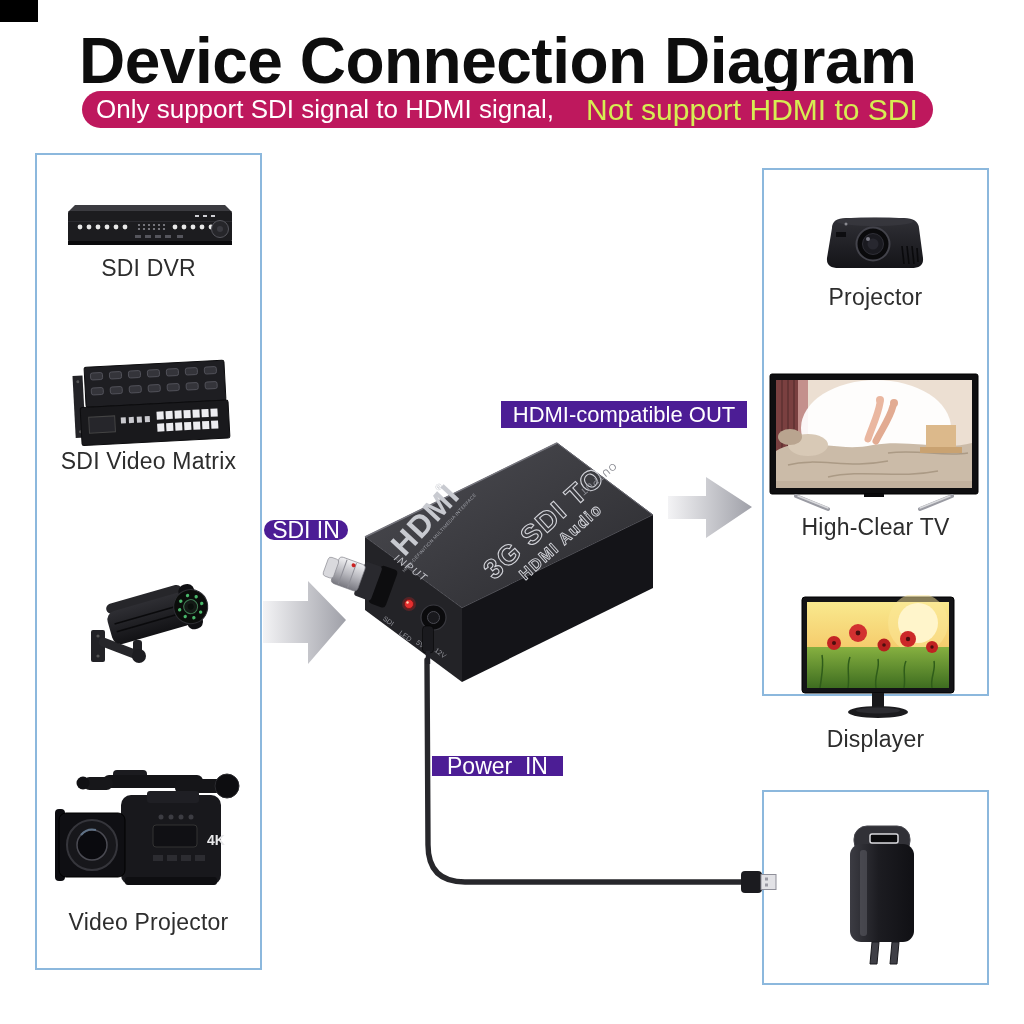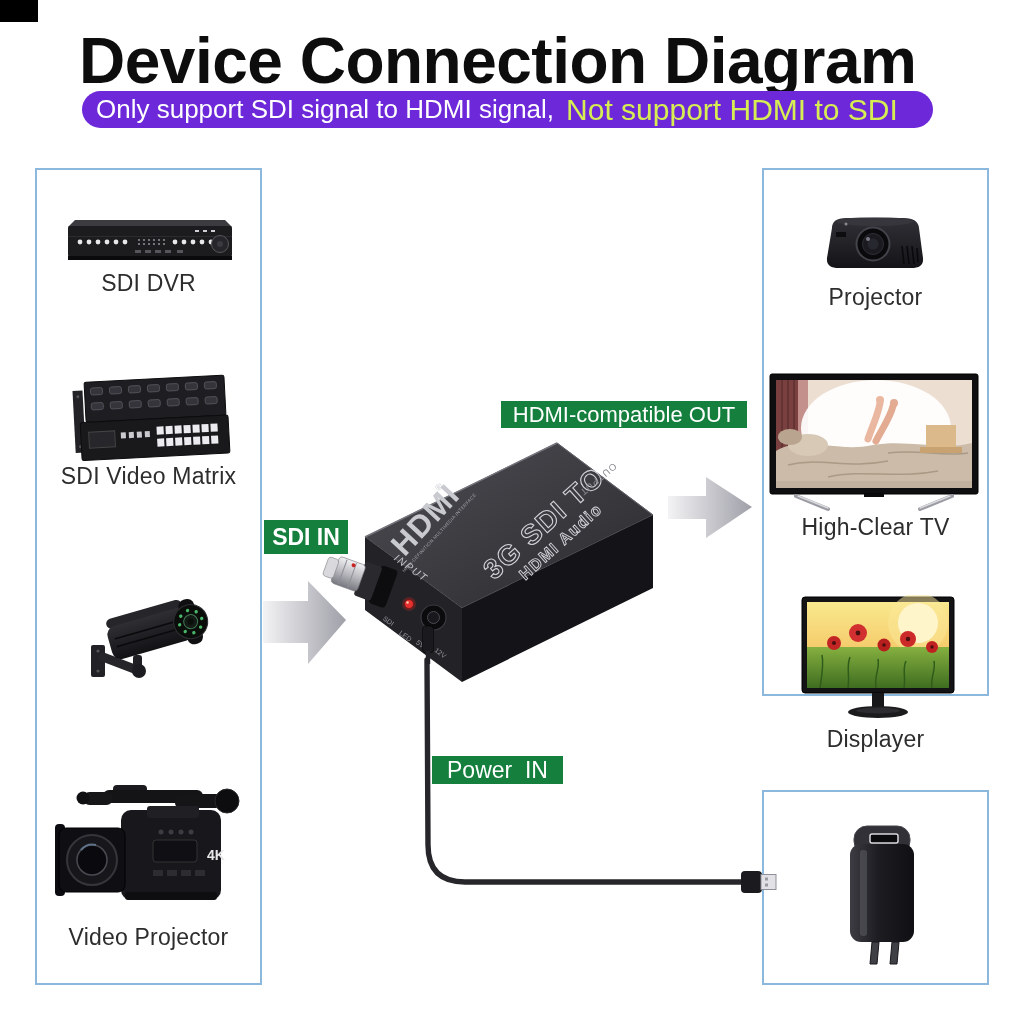--- a/index.html
+++ b/index.html
@@ -1,35 +1,35 @@
 <!DOCTYPE html>
 <html><head>
 <meta charset="utf-8">
 <style>
   html,body{margin:0;padding:0;background:#fff;}
   .canvas{position:relative;width:1024px;height:1024px;background:#ffffff;
           font-family:"Liberation Sans",sans-serif;overflow:hidden;}
   .abs{position:absolute;}
   .corner-mark{left:0;top:0;width:38px;height:22px;background:#000;}
   .page-title{left:79px;top:24px;font-size:64px;font-weight:700;color:#0d0d0d;letter-spacing:-0.5px;white-space:nowrap;}
-  .banner{left:82px;top:91px;width:851px;height:37px;background:#6d28d9;border-radius:19px;
-          display:flex;align-items:center;padding-left:14px;box-sizing:border-box;white-space:nowrap;}
+  .banner{left:82px;top:91px;width:851px;height:37px;background:#be185d;border-radius:19px;
+          display:flex;align-items:center;padding-left:14px;box-sizing:border-box;white-space:nowrap;gap:20px;}
   .banner .t-main{color:#ffffff;font-size:26px;}
   .banner .t-hi{color:#d6ee52;font-size:30px;margin-left:12px;}
   .devbox{border:2px solid #8cb8dd;background:#fff;box-sizing:border-box;}
-  .box-left{left:35px;top:168px;width:227px;height:817px;}
+  .box-left{left:35px;top:153px;width:227px;height:817px;}
   .box-right1{left:762px;top:168px;width:227px;height:528px;}
   .box-right2{left:762px;top:790px;width:227px;height:195px;}
   .item-label{position:absolute;left:0;width:100%;text-align:center;font-size:23px;color:#2d2d2d;letter-spacing:0.2px;}
   .overlay{position:absolute;left:0;top:0;pointer-events:none;}
   .overlay text{font-family:"Liberation Sans",sans-serif;}
-  .tag{position:absolute;background:#15803d;color:#fff;display:flex;align-items:center;justify-content:center;white-space:pre;}
-  .tag-sdi-in{left:264px;top:520px;width:84px;height:34px;font-size:23px;font-weight:700;}
+  .tag{position:absolute;background:#4c1d95;color:#fff;display:flex;align-items:center;justify-content:center;white-space:pre;}
+  .tag-sdi-in{left:264px;top:520px;width:84px;height:20px;font-size:23px;font-weight:400;border-radius:12px;}
   .tag-hdmi-out{left:501px;top:401px;width:246px;height:27px;font-size:22px;}
-  .tag-power-in{left:432px;top:756px;width:131px;height:28px;font-size:23px;}
+  .tag-power-in{left:432px;top:756px;width:131px;height:20px;font-size:23px;}
 </style>
 </head>
 <body>
 
 <div class="canvas">
 
   <div class="abs corner-mark"></div>
 
   <div class="abs page-title">Device Connection Diagram</div>
 

